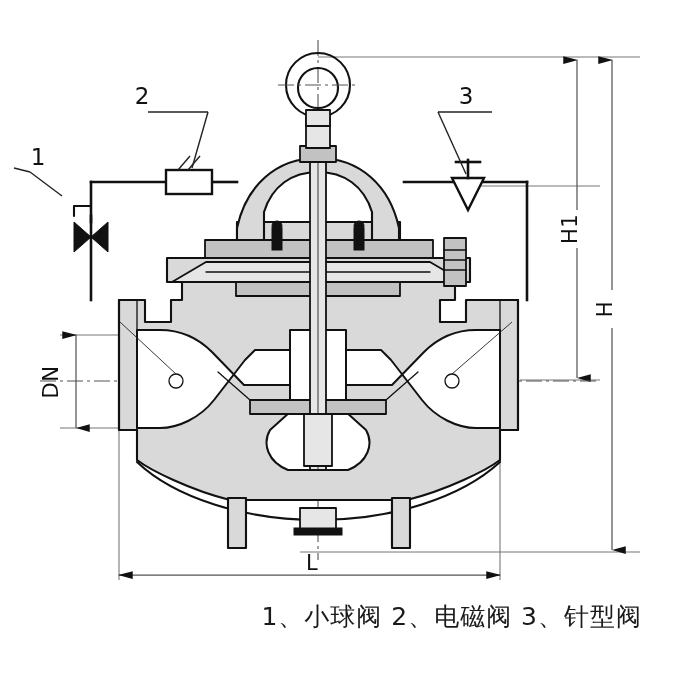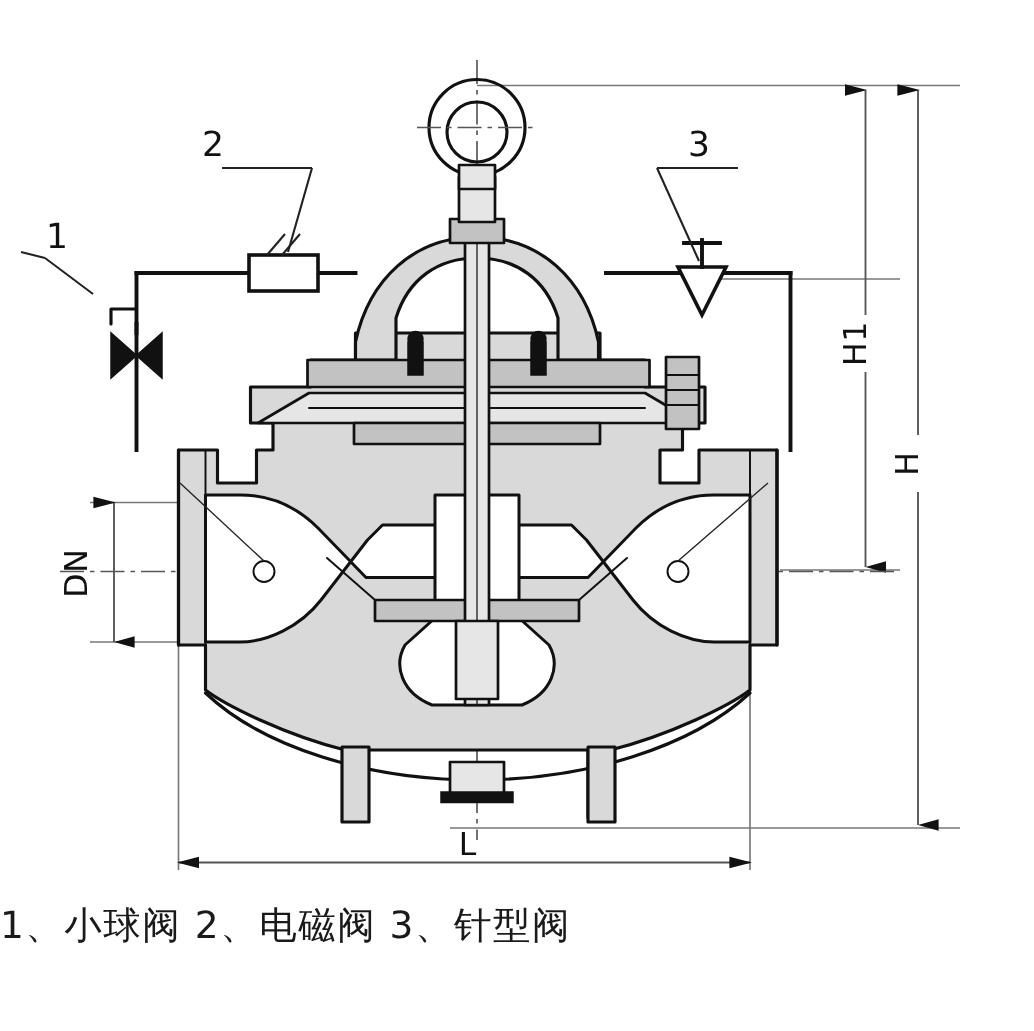--- a/index.html
+++ b/index.html
@@ -27,21 +27,21 @@
     top: 0;
     width: 689px;
     height: 687px;
     display: block;
   }
   .caption-bar {
     position: absolute;
     left: 0;
     top: 600px;
     width: 642px;
-    text-align: left;
+    text-align: right;
     font-family: "DejaVu Sans", "Liberation Sans", sans-serif;
     font-size: 25px;
     color: #1a1a1a;
     letter-spacing: 1px;
     white-space: pre;
   }
   
   .outline     { fill: none; stroke: #111111; stroke-width: 2.1; stroke-linejoin: round; stroke-linecap: round; }
   .outline-thin{ fill: none; stroke: #111111; stroke-width: 1.3; stroke-linejoin: round; stroke-linecap: round; }
   .hairline    { fill: none; stroke: #222222; stroke-width: 0.9; }

